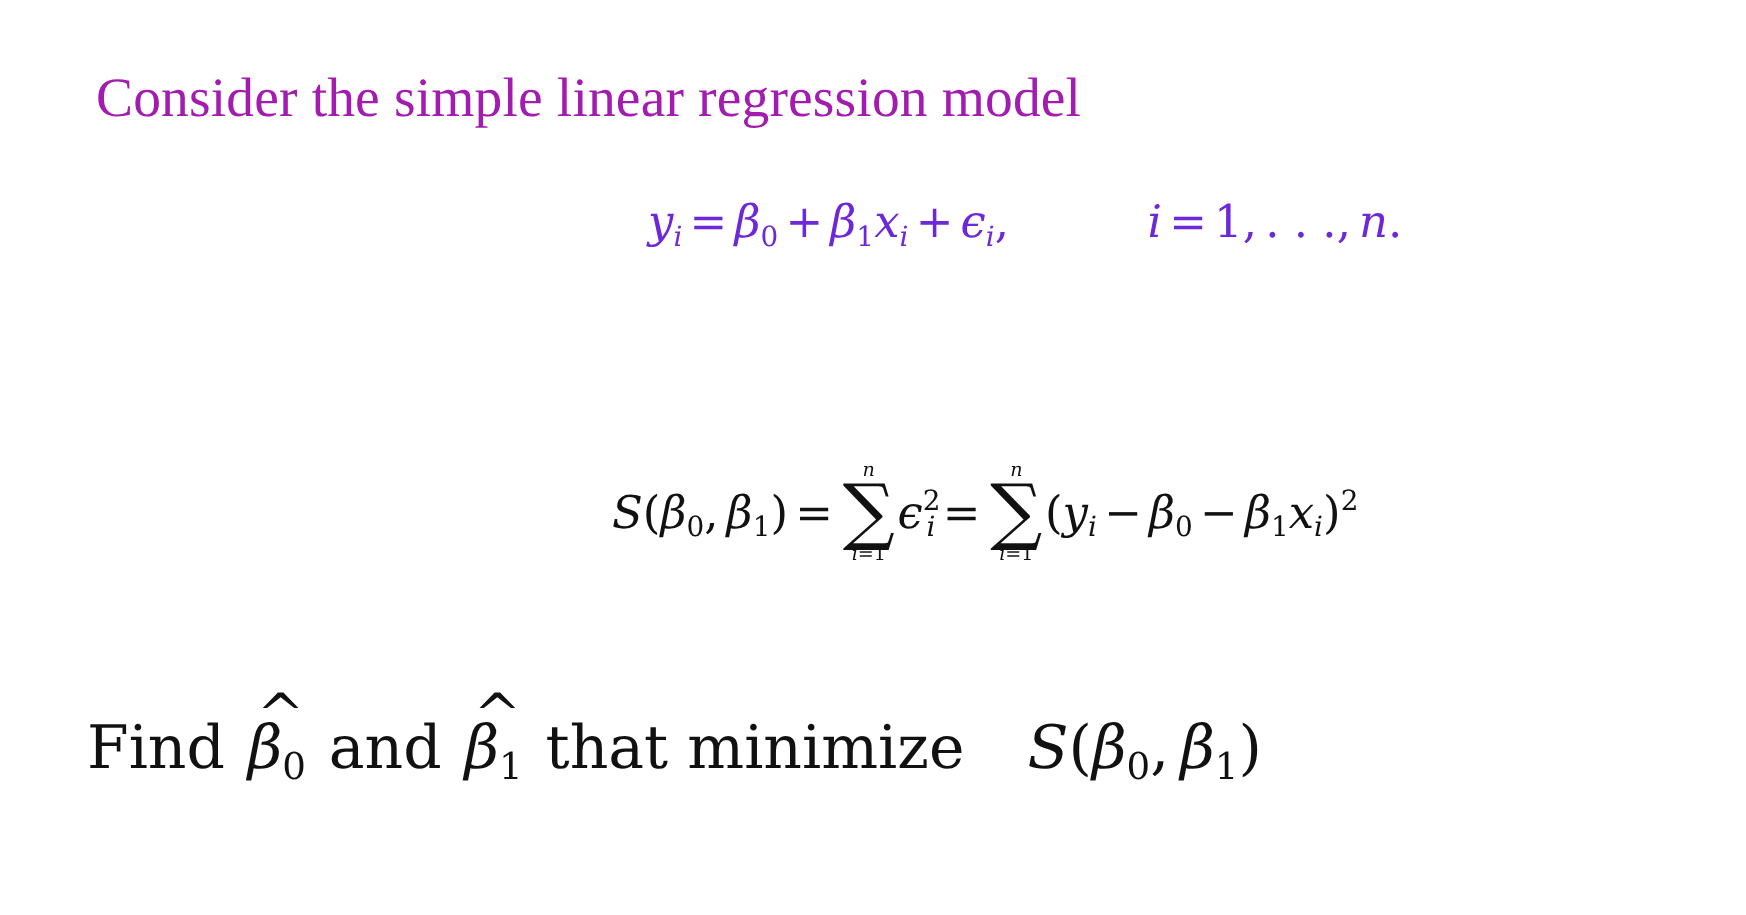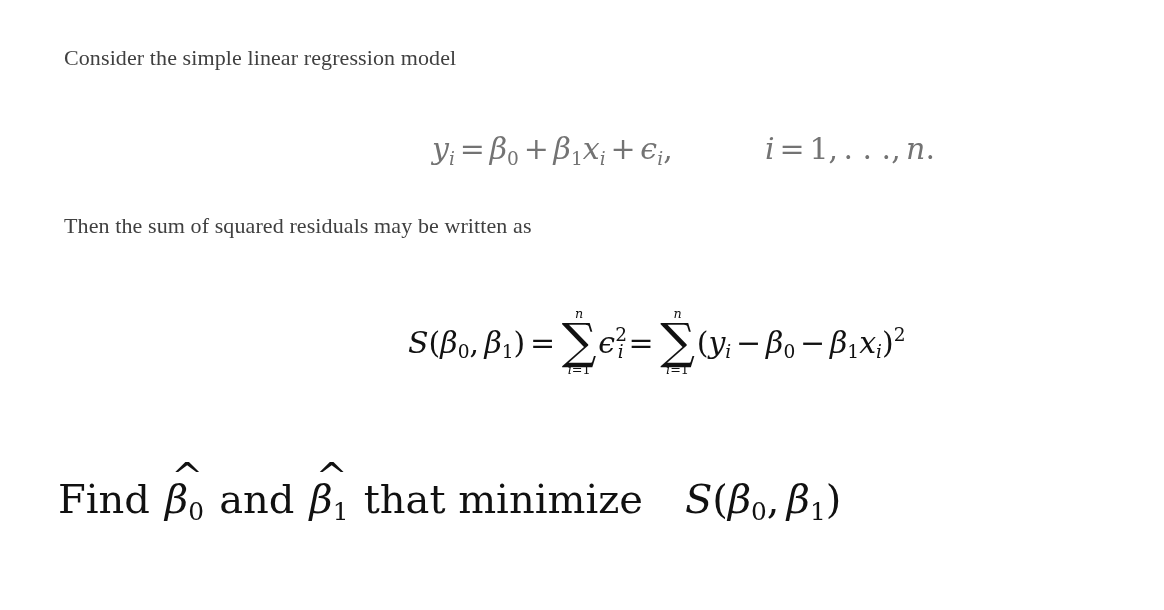--- a/index.html
+++ b/index.html
@@ -20,23 +20,23 @@
   .page {
     position: absolute;
     inset: 0;
     background: #ffffff;
   }
 
   
   .prose {
     position: absolute;
     font-family: "Liberation Serif", "DejaVu Serif", serif;
-    font-size: 22px;
+    font-size: 37px;
     line-height: 1.1;
-    color: #404040;
+    color: #a21caf;
     white-space: nowrap;
     letter-spacing: 0.1px;
   }
 
   .eq {
     position: absolute;
     white-space: nowrap;
     color: #111111;
     font-family: "DejaVu Serif", "Liberation Serif", serif;
   }
@@ -107,21 +107,21 @@
     font-style: normal;
     font-family: "DejaVu Serif", "Liberation Serif", serif;
   }
   .bigop .lim .eqs { font-style: normal; }
 
   
   .eq-inline-line {
     position: absolute;
     white-space: nowrap;
     font-size: 31px;
-    color: #737373;
+    color: #6d28d9;
   }
 
   .display-1 { font-size: 30px; }
   .display-2 { font-size: 30px; }
 
   
   .sumrow {
     display: inline-flex;
     align-items: center;
   }
@@ -135,21 +135,20 @@
 <body>
 
 <div class="page">
 
   <div class="prose" style="left:64px; top:46px;">Consider the simple linear regression model</div>
 
   <div class="eq eq-inline-line display-1" style="left:432px; top:131px;">
     <span class="mi"><span>y</span><sub class="it">i</sub></span><span class="mo">=</span><span class="mi"><span>β</span><sub>0</sub></span><span class="mo">+</span><span class="mi"><span>β</span><sub>1</sub></span><span class="mi"><span>x</span><sub class="it">i</sub></span><span class="mo">+</span><span class="mi"><span>ϵ</span><sub class="it">i</sub></span><span class="comma">,</span><span class="gap-md"></span><span class="gap-md"></span><span class="mi">i</span><span class="mo">=</span><span class="mn">1</span><span class="comma">,</span><span class="mn">. . .</span><span class="comma">,</span><span class="mi">n</span><span class="mn">.</span>
   </div>
 
-  <div class="prose" style="left:64px; top:214px;">Then the sum of squared residuals may be written as</div>
 
   <div class="eq display-2" style="left:408px; top:308px;">
     <span class="sumrow">
       <span class="mi">S</span>
         <span class="mn">(</span>
         <span class="mi"><span>β</span><sub>0</sub></span>
         <span class="comma">,</span>
         <span class="mi"><span>β</span><sub>1</sub></span>
         <span class="mn">)</span>
         <span class="mo">=</span>

